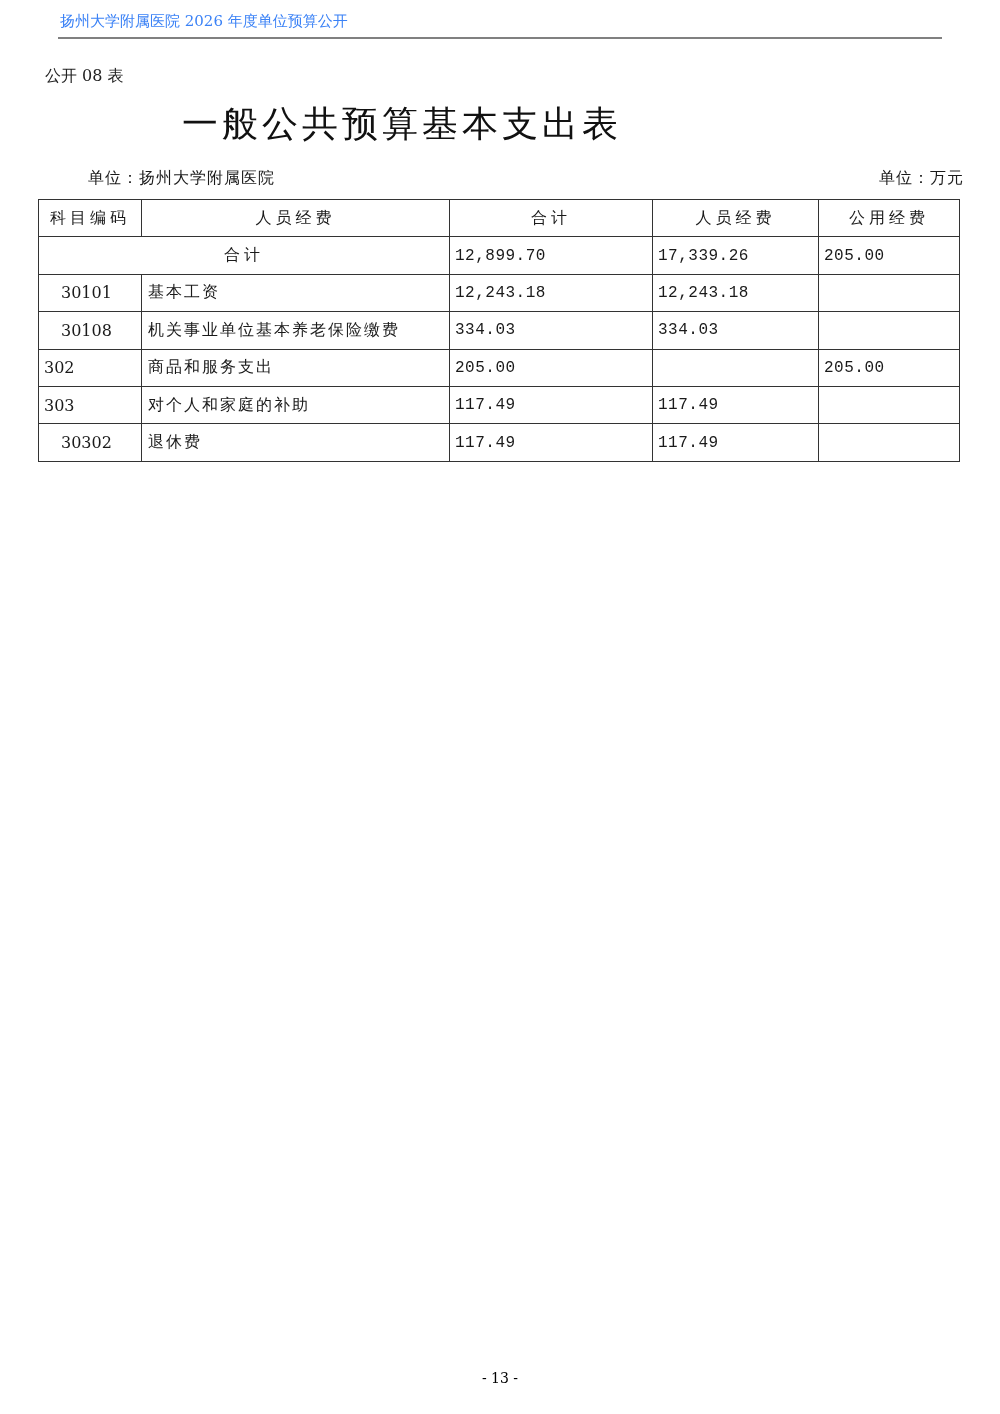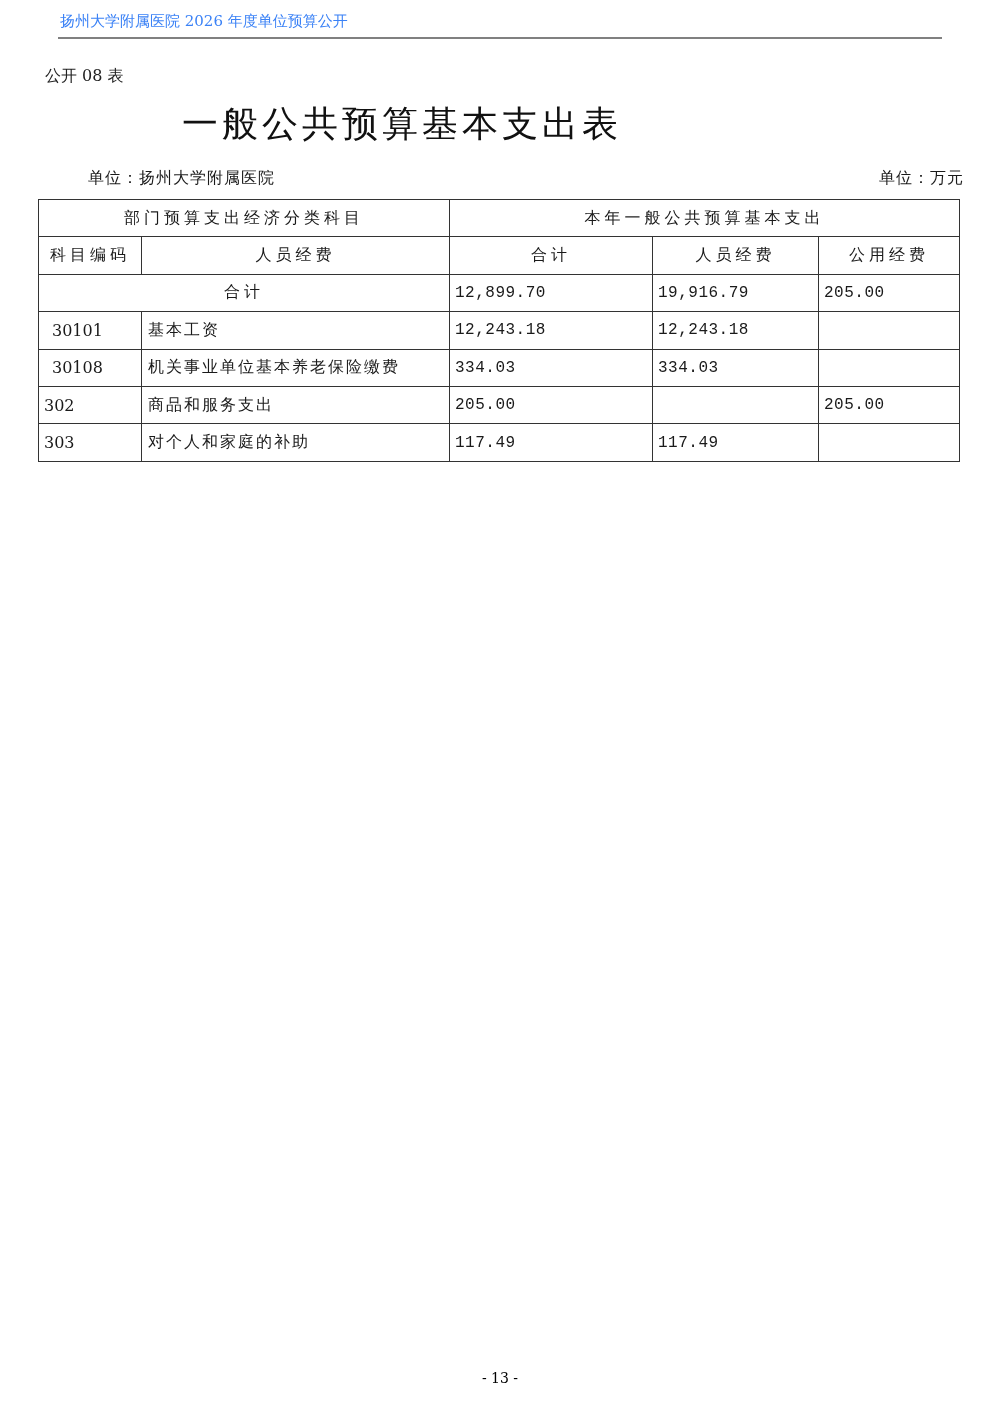--- a/index.html
+++ b/index.html
@@ -29,21 +29,21 @@
       position: absolute; left: 38px; top: 199px; width: 921px; border-collapse: collapse;
       font-size: 16px; table-layout: fixed;
     }
     table.budget td {
       border: 1px solid #333; height: 37.4px; padding: 0 5px; white-space: nowrap;
       font-family: "DejaVu Sans", sans-serif; font-size: 16px; letter-spacing: 2px;
     }
     table.budget td.hdr { text-align: center; letter-spacing: 4px; }
     table.budget td.num { text-align: left; font-family: Liberation Mono, monospace; letter-spacing: 0.5px; }
     table.budget td.code { font-family: "DejaVu Serif", serif; letter-spacing: 0; }
-    table.budget td.code.sub { padding-left: 13px; }
+    table.budget td.code.sub { padding-left: 22px; }
     table.budget td.name { padding-left: 6px; }
     .page-num {
       position: absolute; left: 0; width: 1000px; top: 1370px; text-align: center; font-size: 14px; color: #000000;
     }
   </style>
 </head>
 <body>
 
 <div class="running-header">扬州大学附属医院 2026 年度单位预算公开</div>
 <div class="header-rule"></div>
@@ -56,35 +56,31 @@
 
 <table class="budget">
   <colgroup>
     <col style="width:103px">
     <col style="width:308px">
     <col style="width:203px">
     <col style="width:166px">
     <col style="width:141px">
   </colgroup>
   <tbody>
-      <tr>
-    <td class="hdr" colspan="2">部门预算支出经济分类科目</td>
-    <td class="hdr" colspan="3">本年一般公共预算基本支出</td>
-  </tr>
   <tr>
     <td class="hdr">科目编码</td>
     <td class="hdr">人员经费</td>
     <td class="hdr">合计</td>
     <td class="hdr">人员经费</td>
     <td class="hdr">公用经费</td>
   </tr>
   <tr>
     <td class="hdr" colspan="2">合计</td>
     <td class="num">12,899.70</td>
-    <td class="num">19,916.79</td>
+    <td class="num">17,339.26</td>
     <td class="num">205.00</td>
   </tr>
   <tr>
     <td class="code sub">30101</td>
     <td class="name">基本工资</td>
     <td class="num">12,243.18</td>
     <td class="num">12,243.18</td>
     <td class="num"></td>
   </tr>
   <tr>
@@ -101,16 +97,23 @@
     <td class="num"></td>
     <td class="num">205.00</td>
   </tr>
   <tr>
     <td class="code">303</td>
     <td class="name">对个人和家庭的补助</td>
     <td class="num">117.49</td>
     <td class="num">117.49</td>
     <td class="num"></td>
   </tr>
+  <tr>
+    <td class="code sub">30302</td>
+    <td class="name">退休费</td>
+    <td class="num">117.49</td>
+    <td class="num">117.49</td>
+    <td class="num"></td>
+  </tr>
 </tbody>
   </table>
 
 <div class="page-num">- 13 -</div>
 
 </body></html>

